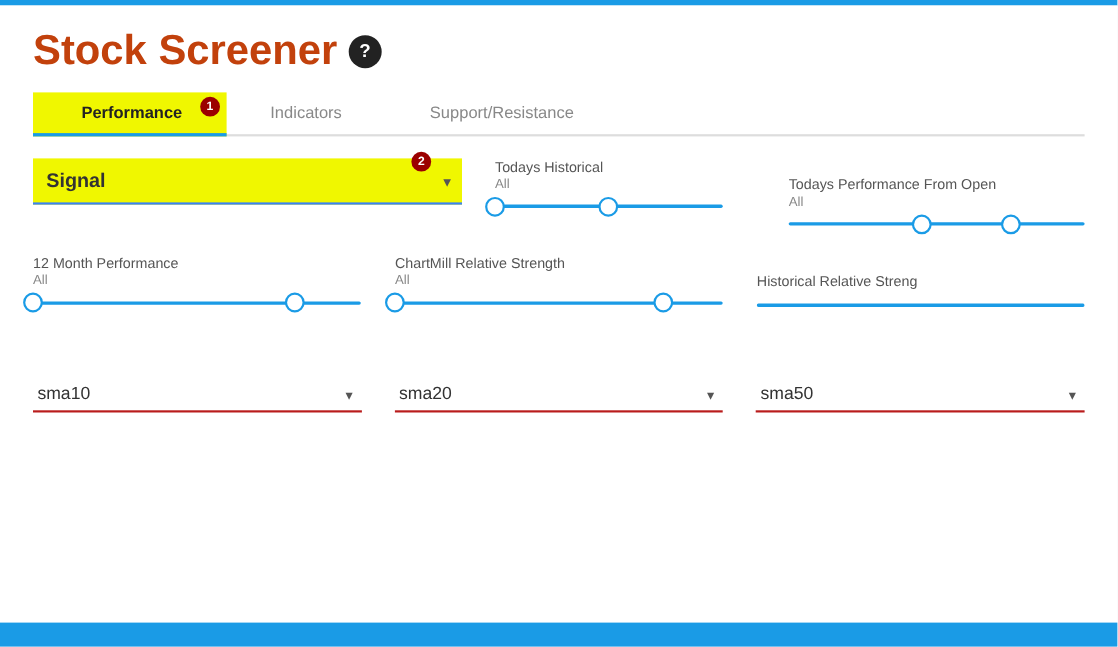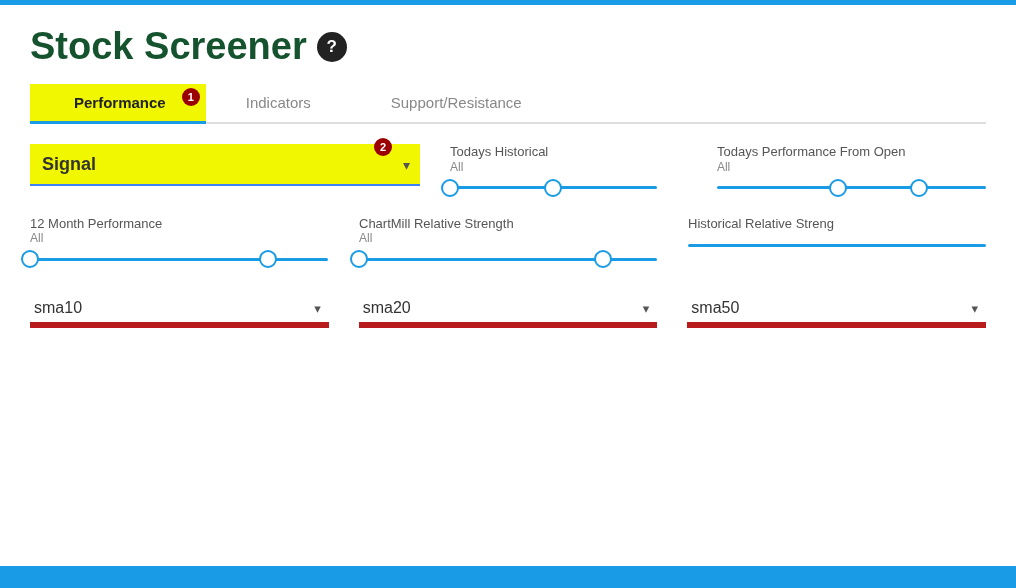--- a/index.html
+++ b/index.html
@@ -28,21 +28,21 @@
     .header-row {
       display: flex;
       align-items: center;
       gap: 10px;
       padding-bottom: 16px;
     }
 
     .page-title {
       font-size: 38px;
       font-weight: bold;
-      color: #14532d;
+      color: #c2410c;
     }
 
     .help-icon {
       width: 30px;
       height: 30px;
       background: #222;
       border-radius: 50%;
       display: flex;
       align-items: center;
       justify-content: center;
@@ -163,21 +163,22 @@
     
     .bottom-selects {
       display: flex;
       gap: 30px;
       margin-top: 20px;
     }
 
     .bottom-select-wrapper {
       flex: 1;
       position: relative;
-      border-bottom: 6px solid #b91c1c;
+      border-bottom: 2px solid #b91c1c;
+      margin-top: 33px;
     }
 
     .bottom-select {
       width: 100%;
       appearance: none;
       -webkit-appearance: none;
       background: transparent;
       border: none;
       font-size: 16px;
       color: #333;
@@ -212,20 +213,21 @@
       margin-bottom: 14px;
     }
 
     .slider-col {
       flex: 1;
       padding-right: 30px;
     }
 
     .slider-col:last-child {
       padding-right: 0;
+      margin-top: 16px;
     }
 
     
     .range-slider {
       position: relative;
       height: 28px;
       display: flex;
       align-items: center;
     }
 

